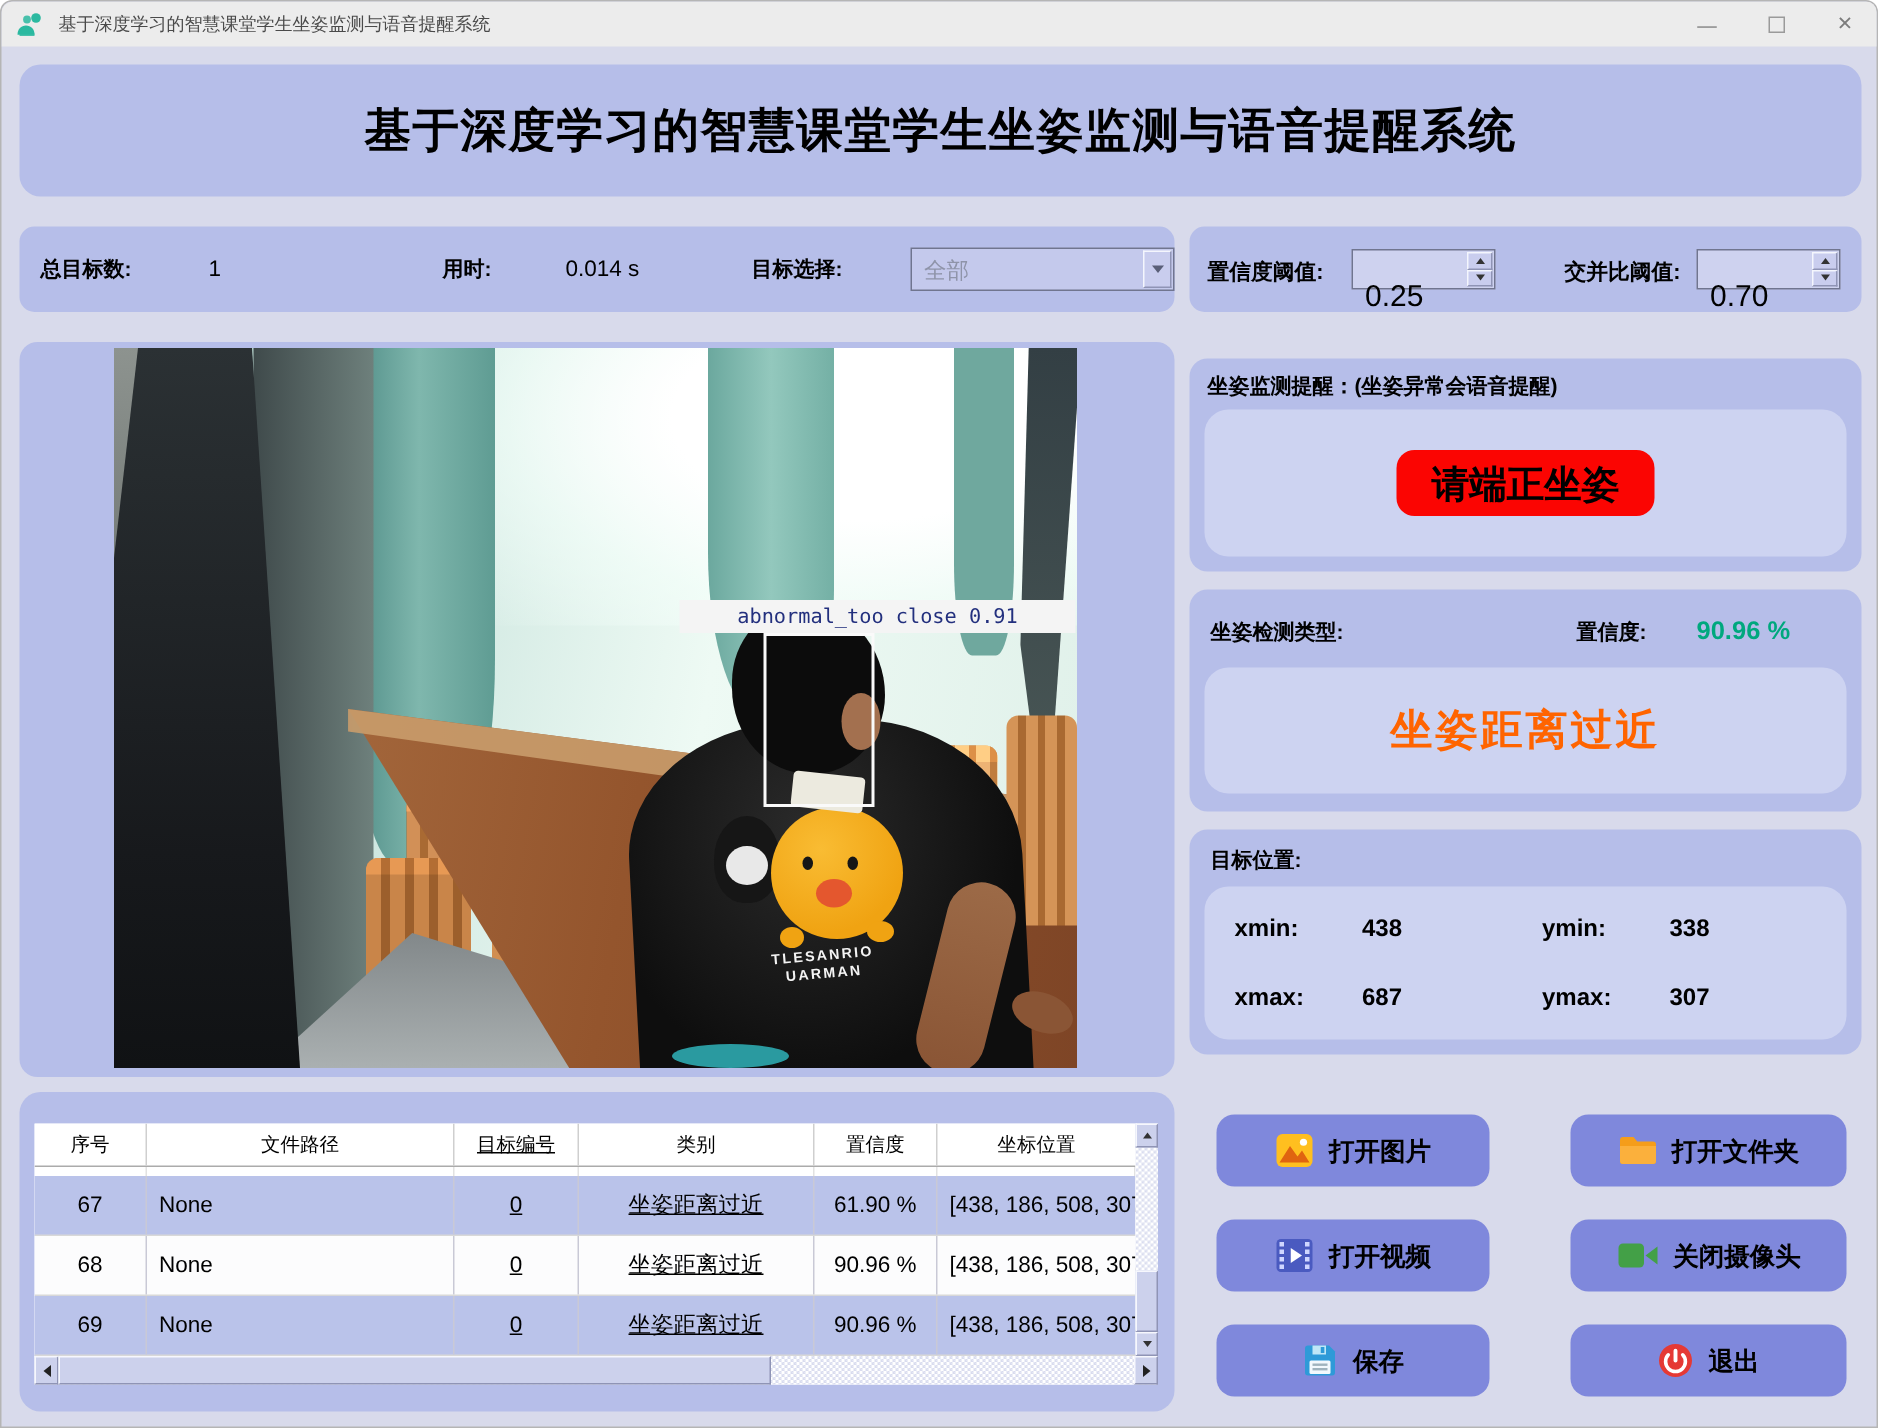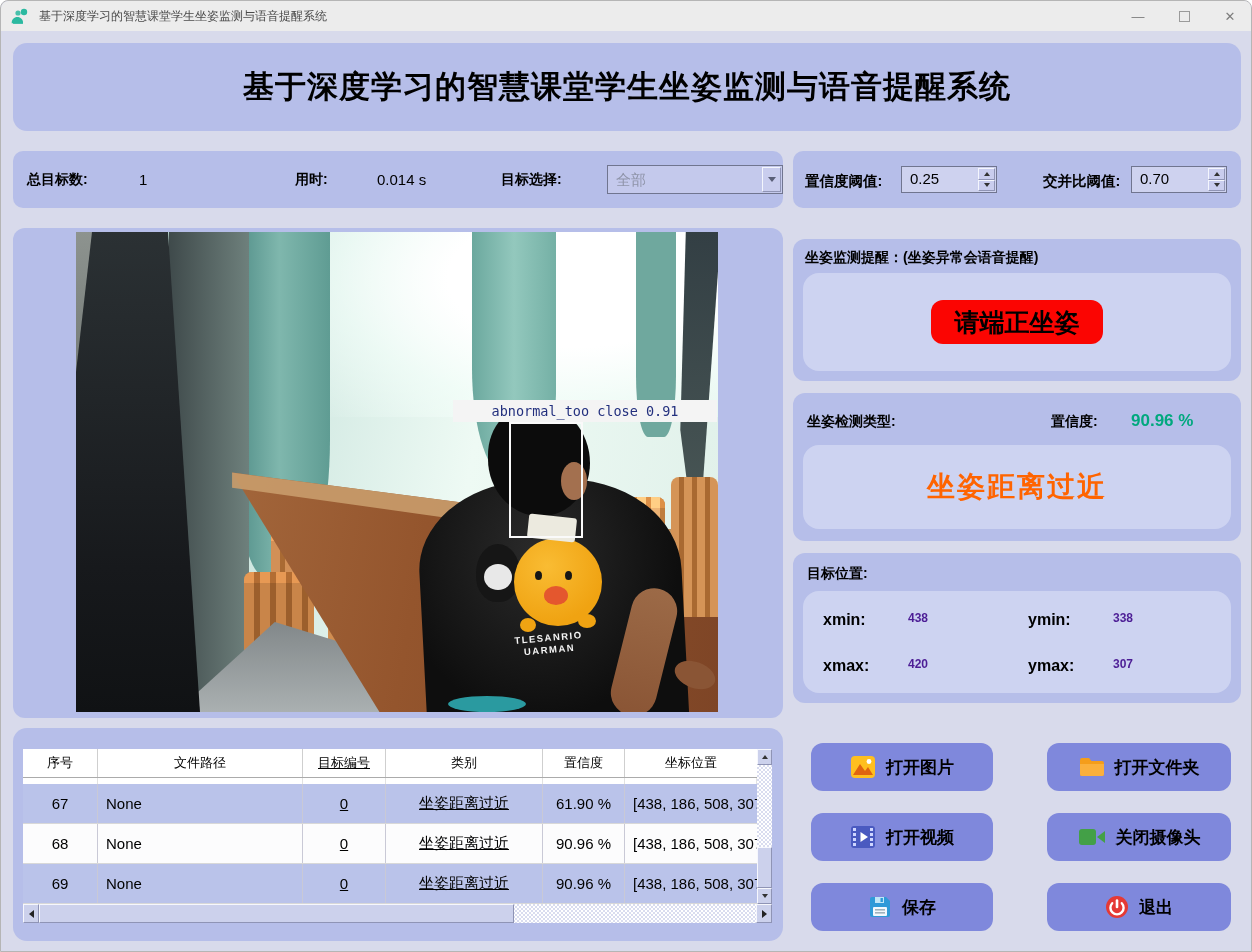--- a/index.html
+++ b/index.html
@@ -42,21 +42,21 @@
              display:flex; align-items:center; justify-content:center; }
   .tri-down{ width:0; height:0; border-left:4px solid transparent; border-right:4px solid transparent;
              border-top:5px solid #5a5f78; }
   .tri-up{ width:0; height:0; border-left:4px solid transparent; border-right:4px solid transparent;
              border-bottom:5px solid #333; }
   .tri-dn-s{ width:0; height:0; border-left:4px solid transparent; border-right:4px solid transparent;
              border-top:5px solid #333; }
 
   .spinbox{ position:absolute; top:15px; width:96px; height:27px; background:#ced2ef;
             border:1px solid #70758f; }
-  .spinbox .spin-val{ position:absolute; left:8px; top:3px; font-size:15px; color:#000; }
+  .spinbox .spin-val{ position:absolute; left:8px; top:20px; font-size:20px; color:#000; }
   .spin-btns{ position:absolute; right:1px; top:1px; width:17px; height:23px; display:flex;
               flex-direction:column; }
   .spin-btn{ flex:1; background:#c9cdee; border-top:1px solid #f4f6fd; border-left:1px solid #f4f6fd;
              border-bottom:1px solid #8f94b5; border-right:1px solid #8f94b5;
              display:flex; align-items:center; justify-content:center; }
   .spin-btn .tri-up{ border-bottom-width:4px; border-left-width:3px; border-right-width:3px; }
   .spin-btn .tri-dn-s{ border-top-width:4px; border-left-width:3px; border-right-width:3px; }
 
   
   #viewer-panel{ left:12px; top:227px; width:770px; height:490px; }
@@ -135,21 +135,21 @@
 
   #type-panel{ left:792px; top:392px; width:448px; height:148px; }
   #type-panel .innerbox{ left:10px; top:52px; width:428px; height:84px;
       display:flex; align-items:center; justify-content:center; }
   .type-text{ font-size:28px; font-weight:700; color:#ff6400; letter-spacing:2px; }
   .conf-green{ position:absolute; left:338px; top:18px; font-size:17px; font-weight:700; color:#00a87e; }
 
   #pos-panel{ left:792px; top:552px; width:448px; height:150px; }
   #pos-panel .innerbox{ left:10px; top:38px; width:428px; height:102px; }
   .pos-lbl{ position:absolute; font-weight:700; font-size:16px; color:#000; }
-  .pos-val{ position:absolute; font-weight:700; font-size:12px; color:#4c1d95; }
+  .pos-val{ position:absolute; font-weight:700; font-size:16px; color:#000000; }
 
   
   #table-panel{ left:12px; top:727px; width:770px; height:213px; border-radius:14px; }
   .tbl-wrap{ position:absolute; left:10px; top:21px; width:749px; height:174px; background:#fff; }
   .tbl-content{ position:absolute; left:0; top:0; width:734px; height:155px; overflow:hidden; }
   .thead{ display:flex; height:29px; background:#fff; border-bottom:1px solid #ababab; }
   .th{ font-size:13px; color:#000; display:flex; align-items:center; justify-content:center;
        border-right:1px solid #cfcfcf; height:100%; white-space:nowrap; overflow:hidden; }
   .gap-row{ height:6px; background:#fff; display:flex; }
   .gap-row span{ border-right:1px solid #e2e2e2; height:100%; display:block; }
@@ -333,21 +333,21 @@
   </div>
 
   <div id="pos-panel" class="panel">
     <span class="lbl" style="left:14px; top:12px;">目标位置:</span>
     <div class="innerbox">
       <span class="pos-lbl" style="left:20px; top:20px;">xmin:</span>
       <span class="pos-val" style="left:105px; top:20px;">438</span>
       <span class="pos-lbl" style="left:225px; top:20px;">ymin:</span>
       <span class="pos-val" style="left:310px; top:20px;">338</span>
       <span class="pos-lbl" style="left:20px; top:66px;">xmax:</span>
-      <span class="pos-val" style="left:105px; top:66px;">420</span>
+      <span class="pos-val" style="left:105px; top:66px;">687</span>
       <span class="pos-lbl" style="left:225px; top:66px;">ymax:</span>
       <span class="pos-val" style="left:310px; top:66px;">307</span>
     </div>
   </div>
 
   <div id="table-panel" class="panel">
     <div class="tbl-wrap">
       <div class="tbl-content">
         <div class="thead">
           <div class="th c0">序号</div>

